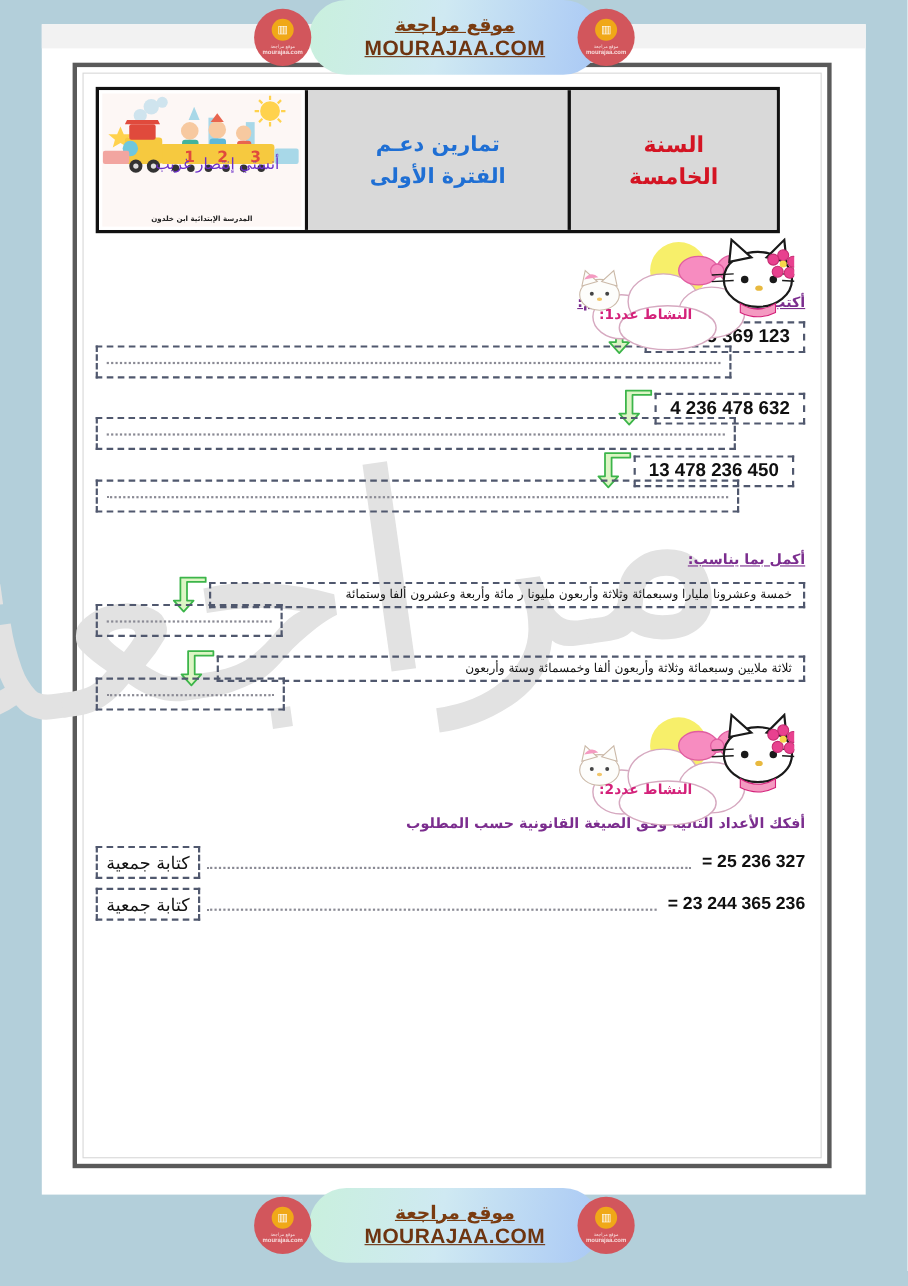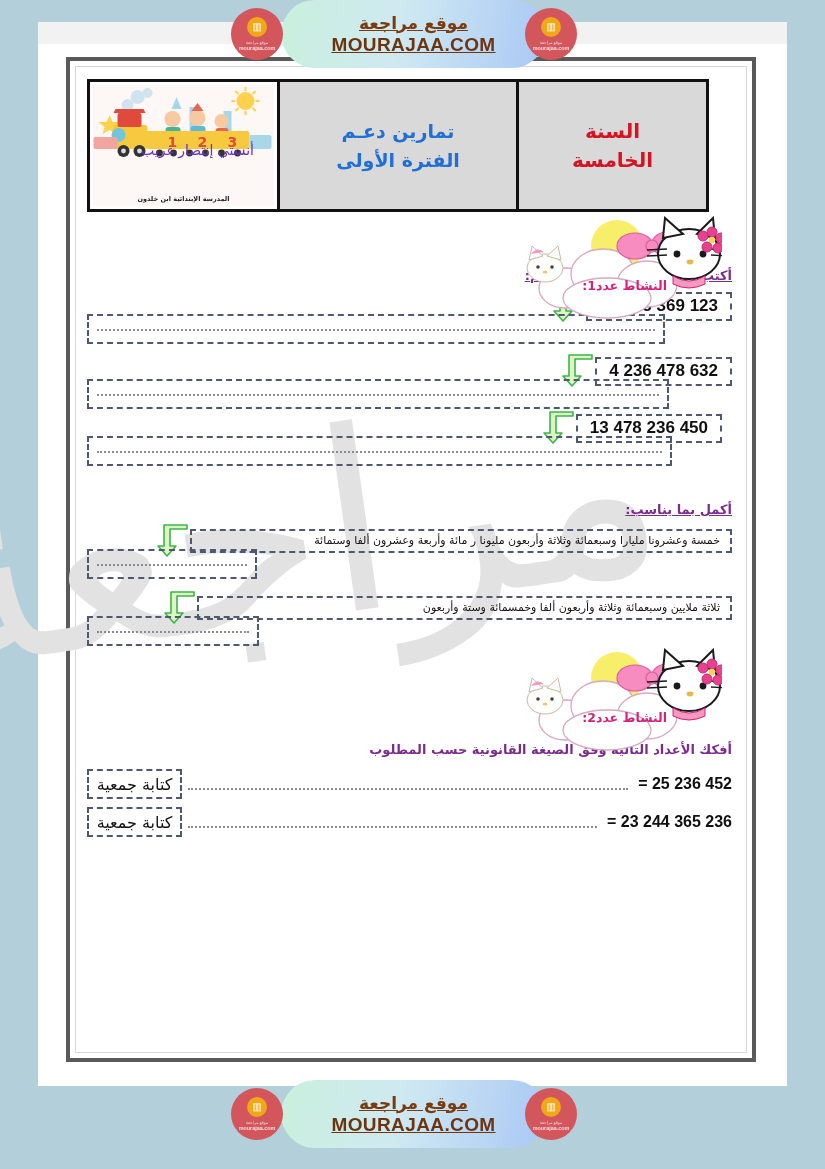--- a/index.html
+++ b/index.html
@@ -241,21 +241,21 @@
     width: 215px;
     height: 105px;
     z-index: 6;
   }
   .kitty svg { width: 100%; height: 100%; }
   .kitty-label {
     position: absolute;
     left: 0;
     top: 62px;
     width: 160px;
-    text-align: right;
+    text-align: center;
     font-family: "DejaVu Sans", sans-serif;
     font-size: 12.5px;
     font-weight: bold;
     color: #d4217a;
     direction: rtl;
     z-index: 2;
   }
 
   
   .content {
@@ -634,21 +634,21 @@
             </g>
           </svg>
           <div class="kitty-label">النشاط عدد2:</div>
         </div>
       </div>
 
       <div class="instruction noline" style="margin-top:0px;">أفكك الأعداد التالية وفق الصيغة القانونية حسب المطلوب</div>
 
       <div style="margin-top:12px;">
         <div class="decomp-row">
-          <span class="decomp-num">= 25 236 452</span>
+          <span class="decomp-num">= 25 236 327</span>
           <span class="decomp-line"></span>
           <span class="tagbox">كتابة جمعية</span>
         </div>
         <div class="decomp-row">
           <span class="decomp-num">= 23 244 365 236</span>
           <span class="decomp-line"></span>
           <span class="tagbox">كتابة جمعية</span>
         </div>
       </div>
 

